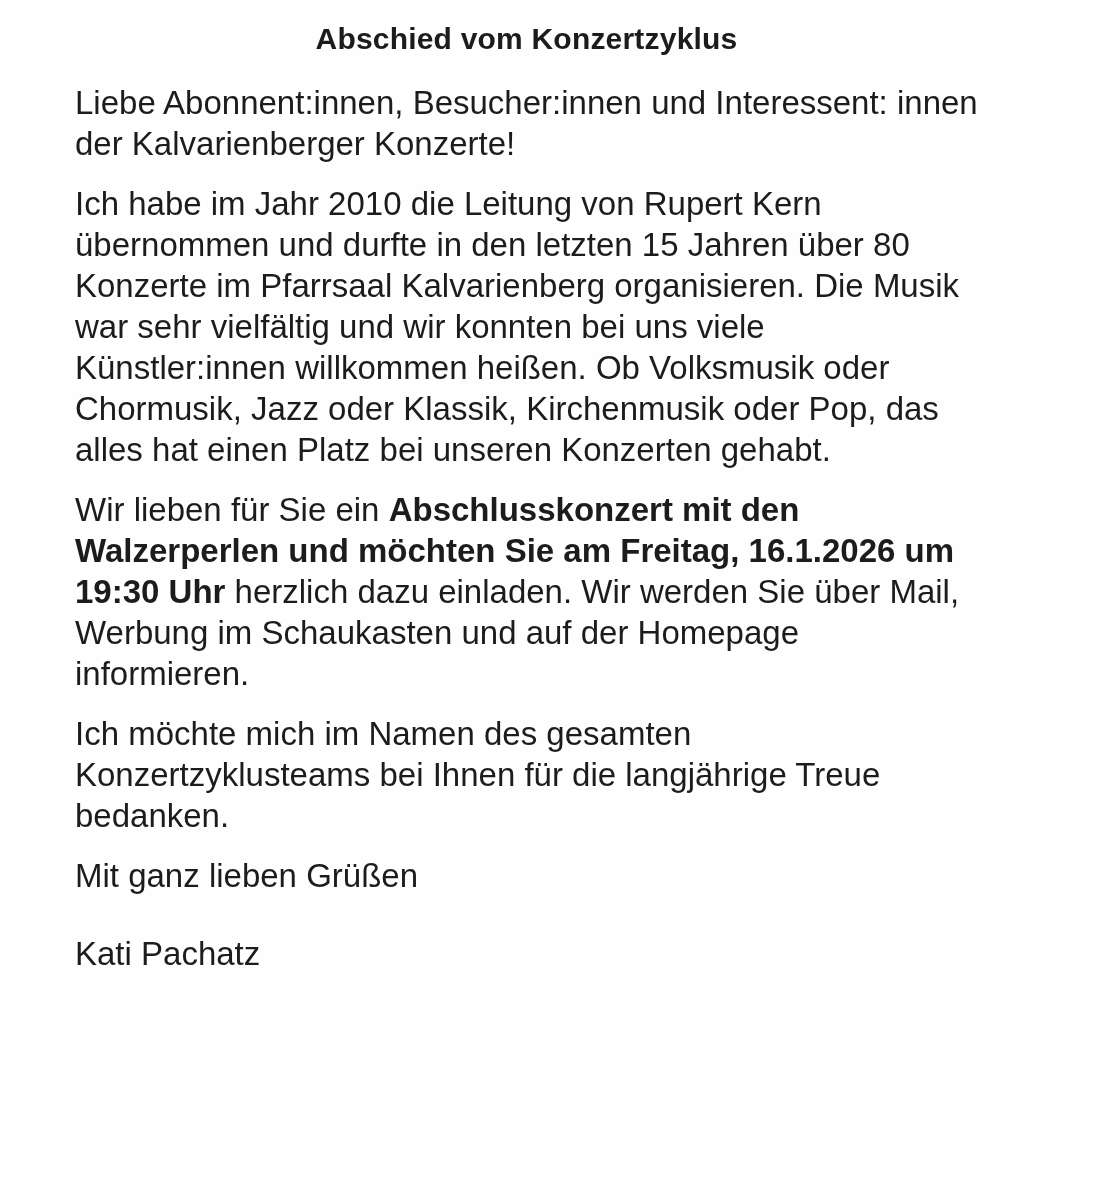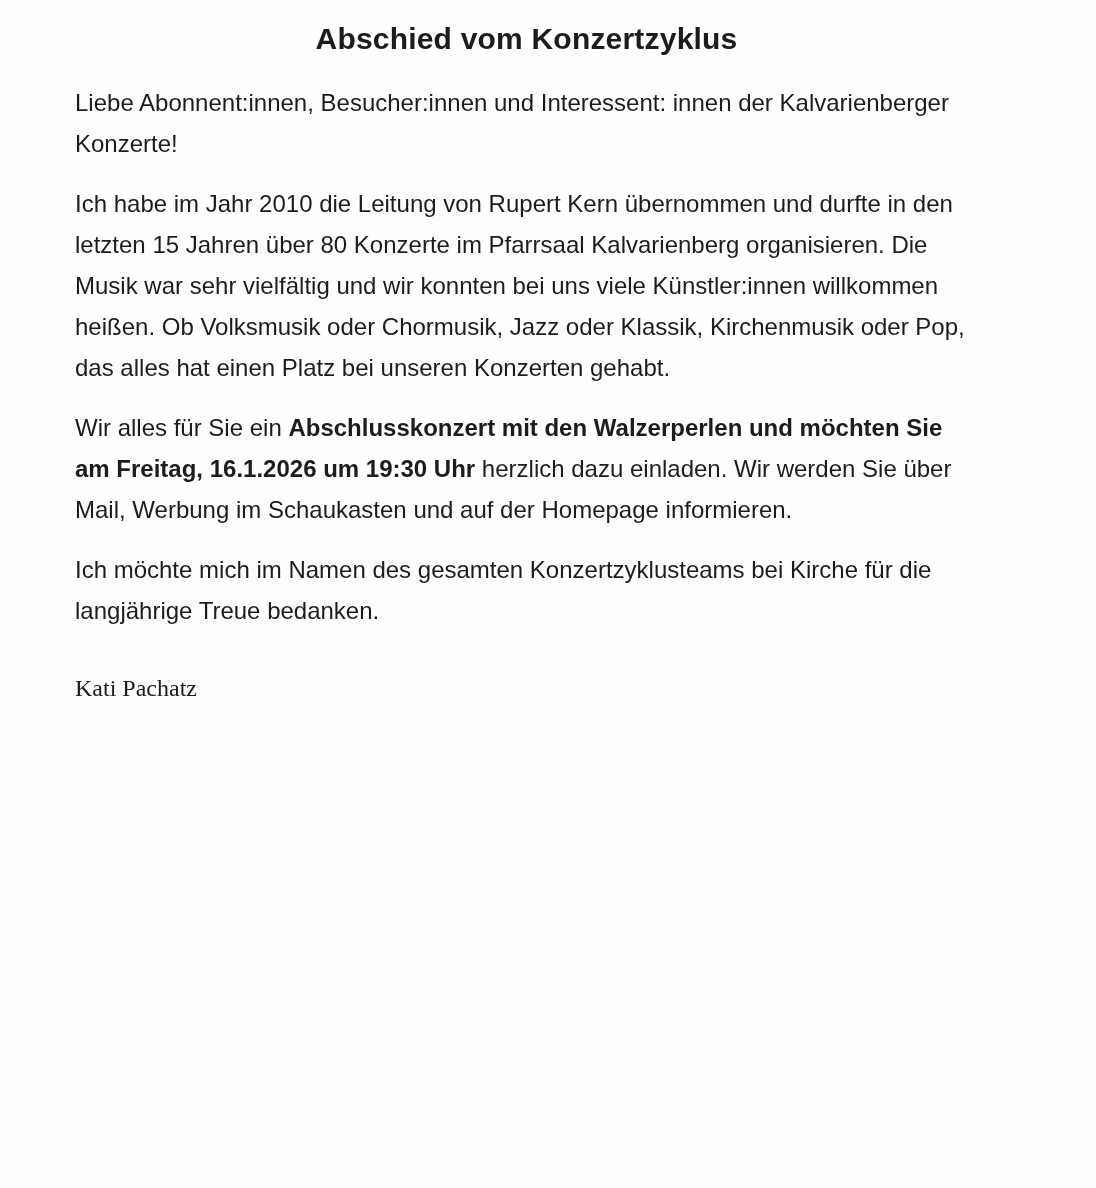--- a/index.html
+++ b/index.html
@@ -18,46 +18,46 @@
     overflow: hidden;
   }
   .doc-title {
     font-size: 30px;
     font-weight: bold;
     text-align: center;
     margin: 8px 0 26px 0;
     letter-spacing: 0.2px;
   }
   .doc-paragraph {
-    font-size: 24px;
+    font-size: 33px;
     line-height: 41px;
     margin: 0 0 19px 0;
     font-weight: normal;
   }
   .doc-paragraph .bold-span {
     font-weight: bold;
   }
   .signature {
     margin-top: 37px;
-    font-family: Liberation Serif, serif;
   }
 </style>
 </head>
 <body>
 
 <div class="page">
 
   <h1 class="doc-title">Abschied vom Konzertzyklus</h1>
 
   <p class="doc-paragraph">Liebe Abonnent:innen, Besucher:innen und Interessent: innen der Kalvarienberger Konzerte!</p>
 
 
   <p class="doc-paragraph">Ich habe im Jahr 2010 die Leitung von Rupert Kern übernommen und durfte in den letzten 15 Jahren über 80 Konzerte im Pfarrsaal Kalvarienberg organisieren. Die Musik war sehr vielfältig und wir konnten bei uns viele Künstler:innen willkommen heißen. Ob Volksmusik oder Chormusik, Jazz oder Klassik, Kirchenmusik oder Pop, das alles hat einen Platz bei unseren Konzerten gehabt.</p>
 
 
-  <p class="doc-paragraph"><span>Wir alles für Sie ein </span><span class="bold-span">Abschlusskonzert mit den Walzerperlen und möchten Sie am Freitag, 16.1.2026 um 19:30 Uhr</span><span> herzlich dazu einladen. Wir werden Sie über Mail, Werbung im Schaukasten und auf der Homepage informieren.</span></p>
+  <p class="doc-paragraph"><span>Wir lieben für Sie ein </span><span class="bold-span">Abschlusskonzert mit den Walzerperlen und möchten Sie am Freitag, 16.1.2026 um 19:30 Uhr</span><span> herzlich dazu einladen. Wir werden Sie über Mail, Werbung im Schaukasten und auf der Homepage informieren.</span></p>
 
-  <p class="doc-paragraph">Ich möchte mich im Namen des gesamten Konzertzyklusteams bei Kirche für die langjährige Treue bedanken.</p>
+  <p class="doc-paragraph">Ich möchte mich im Namen des gesamten Konzertzyklusteams bei Ihnen für die langjährige Treue bedanken.</p>
 
+  <p class="doc-paragraph">Mit ganz lieben Grüßen</p>
 
   <p class="doc-paragraph signature">Kati Pachatz</p>
 
 </div>
 
 </body></html>

